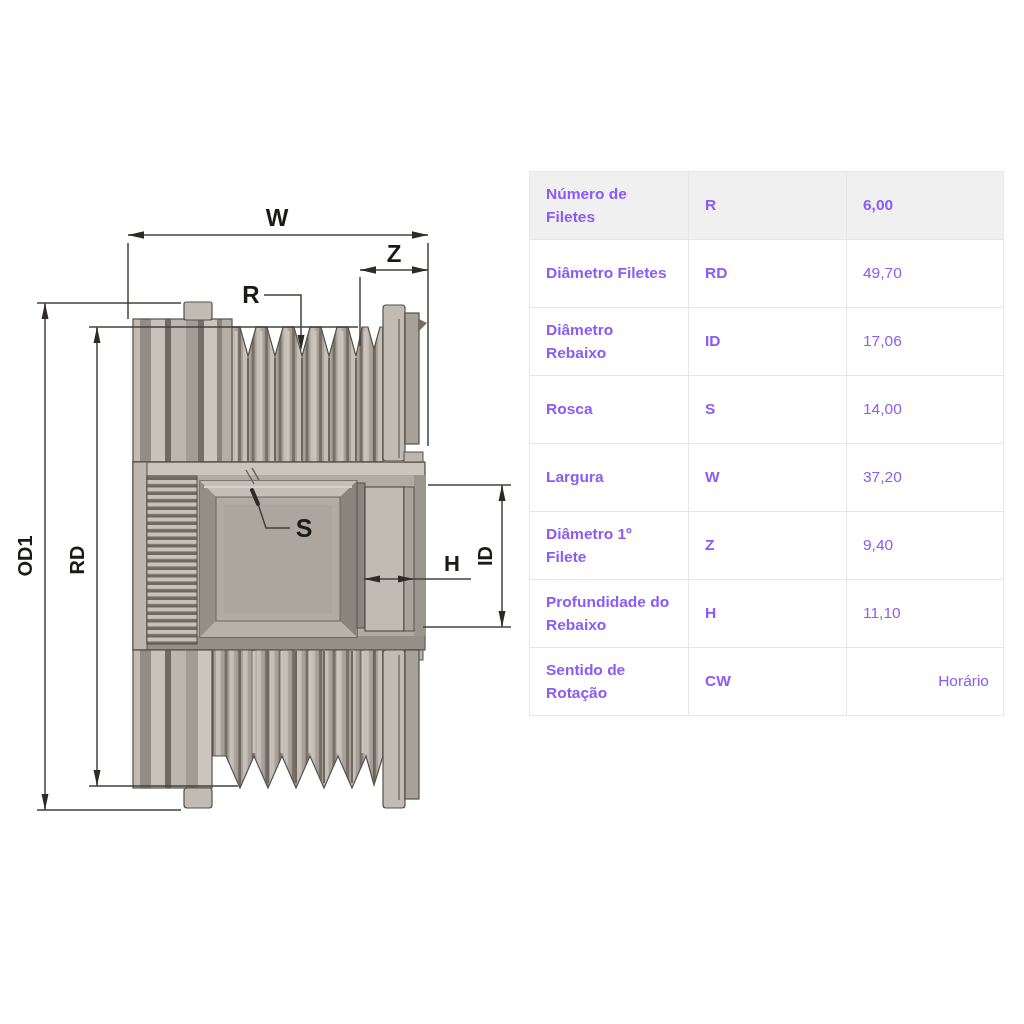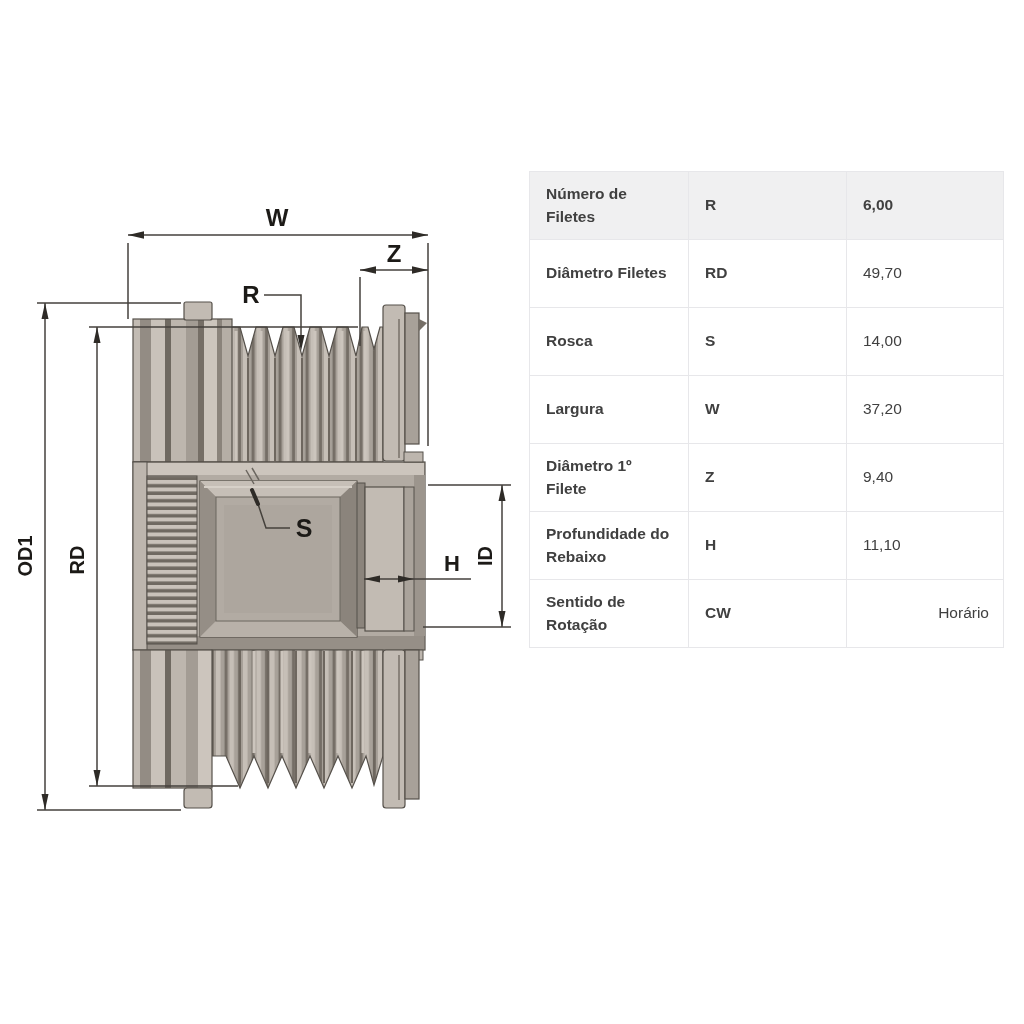--- a/index.html
+++ b/index.html
@@ -8,21 +8,21 @@
 
   
   #diagram { position:absolute; left:0; top:0; }
   .dim-line { stroke:#45413c; stroke-width:1.5; fill:none; }
   .dim-arrow { fill:#2e2b27; stroke:none; }
   .dim-text { font-family:"Liberation Sans", sans-serif; font-weight:700; fill:#1c1a17; }
   .metal-outline { fill:none; stroke:#55504a; stroke-width:1.2; }
 
   
   .spec-table { position:absolute; left:529px; top:171px; width:474px; border-collapse:collapse;
-                font-size:15.5px; color:#404040; table-layout:fixed; }
+                font-size:15.5px; color:#8b5cf6; table-layout:fixed; }
   .spec-table td { border:1px solid #e7e7ea; height:68px; vertical-align:middle;
                    padding:10px 12px 10px 16px; line-height:1.45; background:#ffffff; }
   .spec-table tr.header-row td { background:#f0f0f1; }
   td.cell-label { font-weight:700; }
   td.cell-code  { font-weight:700; }
   td.cell-value { text-align:left; padding-right:14px; font-weight:400; }
   td.cell-value.bold { font-weight:700; }
   td.cell-value.left { text-align:right; padding-left:16px; }
 </style>
 </head>
@@ -225,20 +225,25 @@
       <td class="cell-code">R</td>
       <td class="cell-value bold">6,00</td>
     </tr>
 
     <tr>
       <td class="cell-label">Diâmetro Filetes</td>
       <td class="cell-code">RD</td>
       <td class="cell-value">49,70</td>
     </tr>
 
+    <tr>
+      <td class="cell-label">Diâmetro Rebaixo</td>
+      <td class="cell-code">ID</td>
+      <td class="cell-value">17,06</td>
+    </tr>
 
     <tr>
       <td class="cell-label">Rosca</td>
       <td class="cell-code">S</td>
       <td class="cell-value">14,00</td>
     </tr>
 
     <tr>
       <td class="cell-label">Largura</td>
       <td class="cell-code">W</td>

